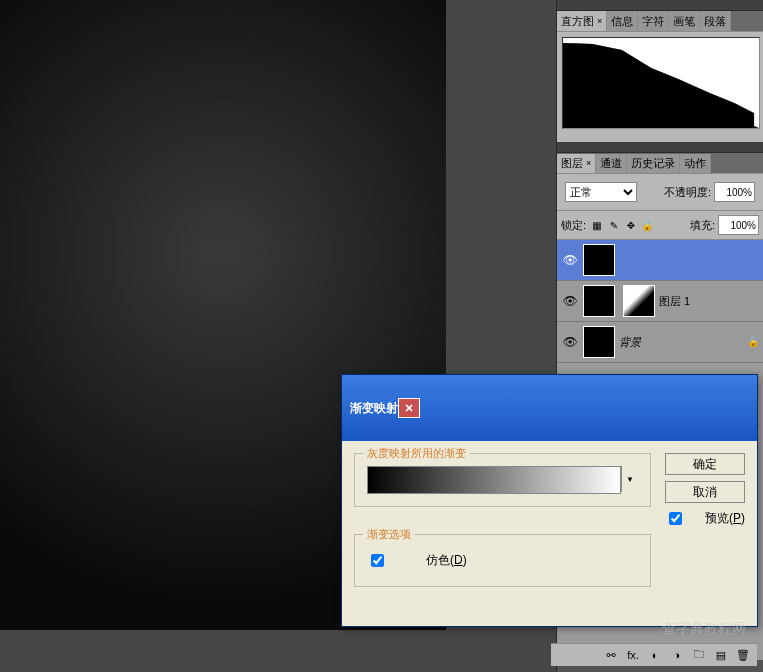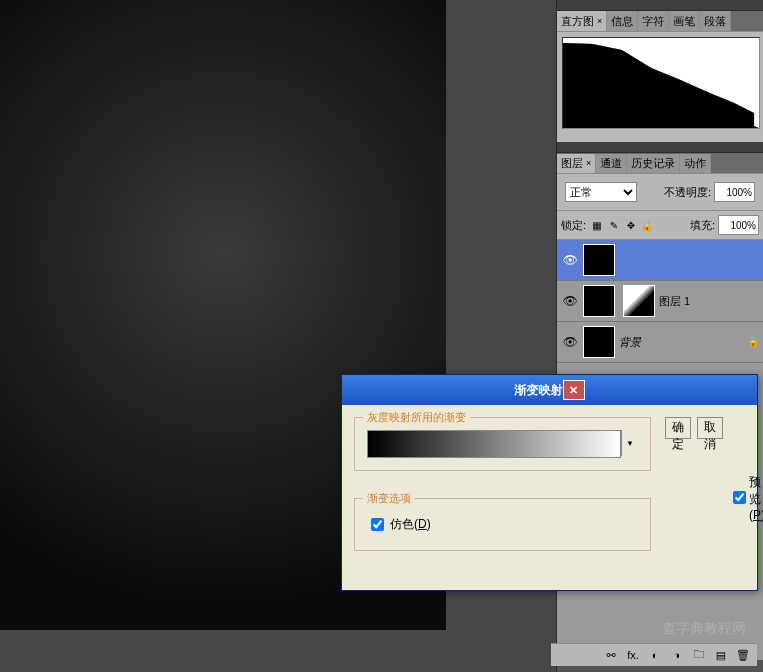--- a/index.html
+++ b/index.html
@@ -209,23 +209,23 @@
   width: 415px;
   background: #ece9d8;
   border: 1px solid #002b70;
   box-shadow: 2px 2px 8px rgba(0,0,0,0.4);
 }
 .dialog-title {
   background: linear-gradient(to bottom, #3b7de0, #1a55c4);
   color: #fff;
   font-size: 12px;
   font-weight: bold;
-  padding: 5px 8px;
-  display: flex;
-  justify-content: center;
+  padding: 23px 8px;
+  display: flex;
+  justify-content: flex-start;
   align-items: center;
 }
 .dialog-close-btn {
   width: 20px;
   height: 18px;
   background: #c75050;
   border: 1px solid #fff;
   color: #fff;
   display: flex;
   align-items: center;
@@ -271,30 +271,32 @@
   display: flex;
   align-items: center;
   justify-content: center;
   font-size: 8px;
 }
 .option-row {
   display: flex;
   align-items: center;
   margin: 4px 0;
   font-size: 12px;
+  gap: 36px;
 }
 .option-row input {
   margin-right: 6px;
 }
 .hotkey {
   text-decoration: underline;
 }
 .dialog-right {
   width: 80px;
   display: flex;
+  flex-direction: column;
   gap: 6px;
 }
 .dlg-btn {
   width: 80px;
   height: 22px;
   background: #ece9d8;
   border: 1px solid #888;
   font-size: 12px;
   cursor: pointer;
 }

